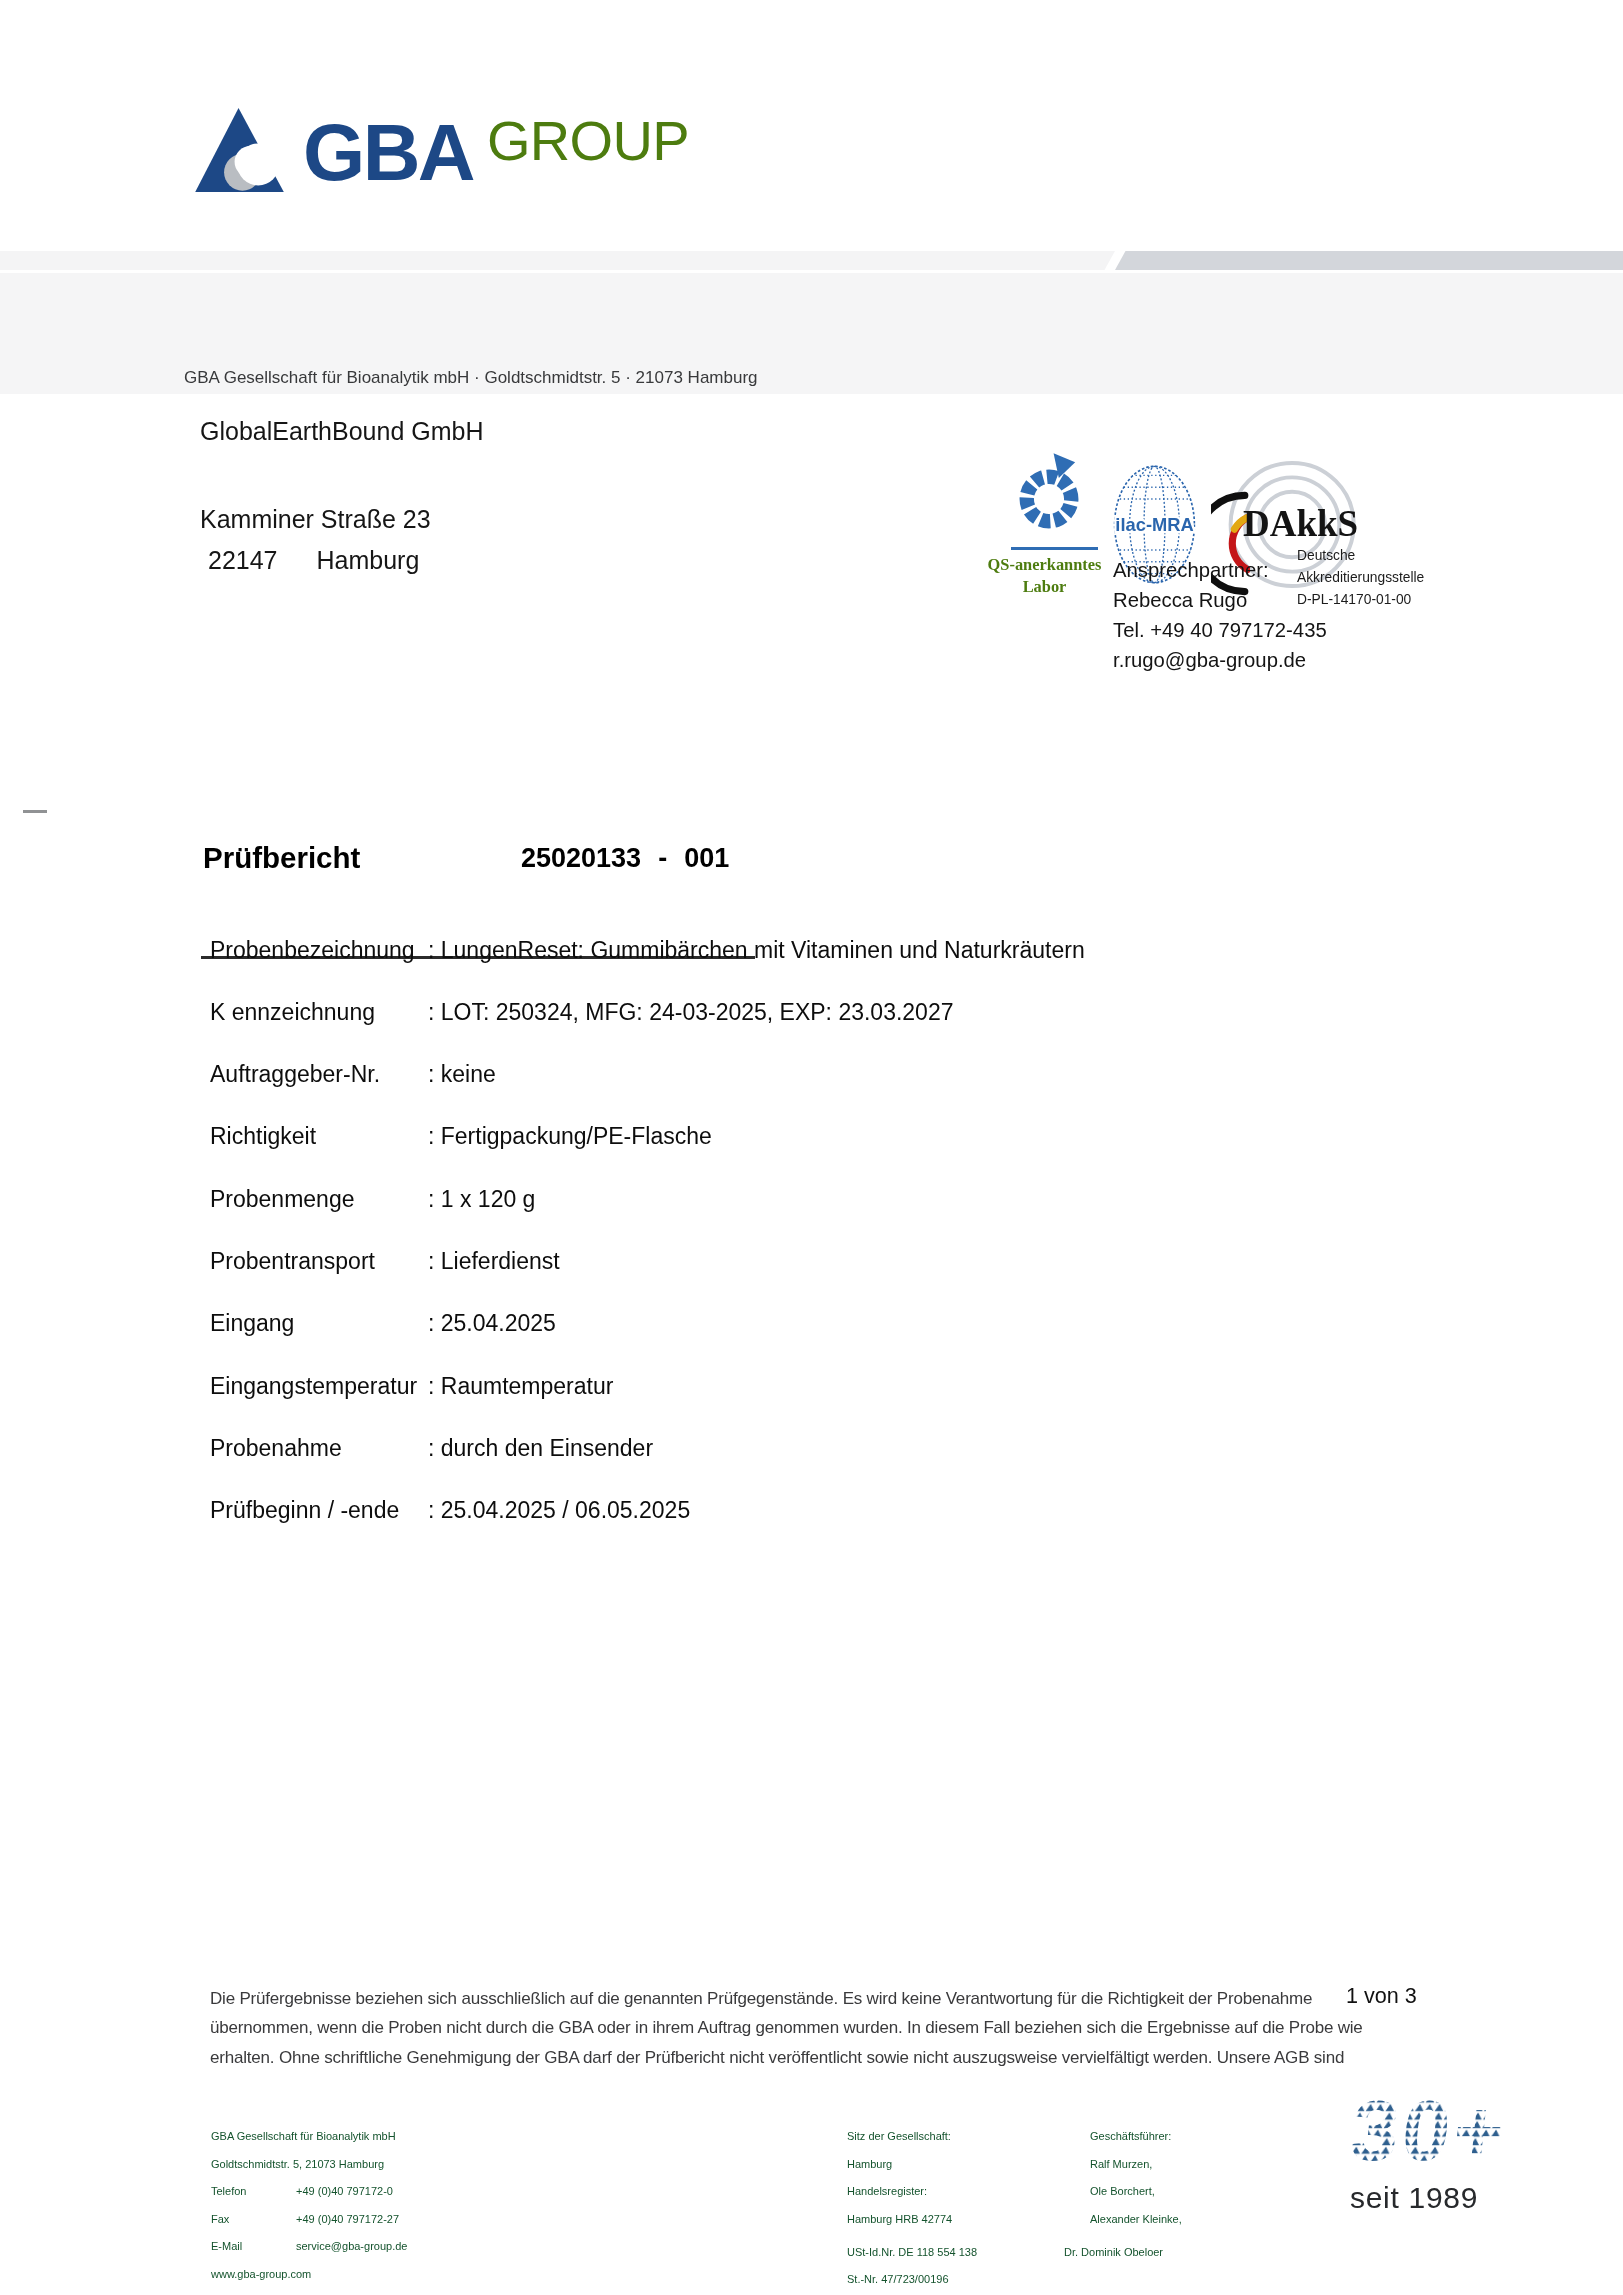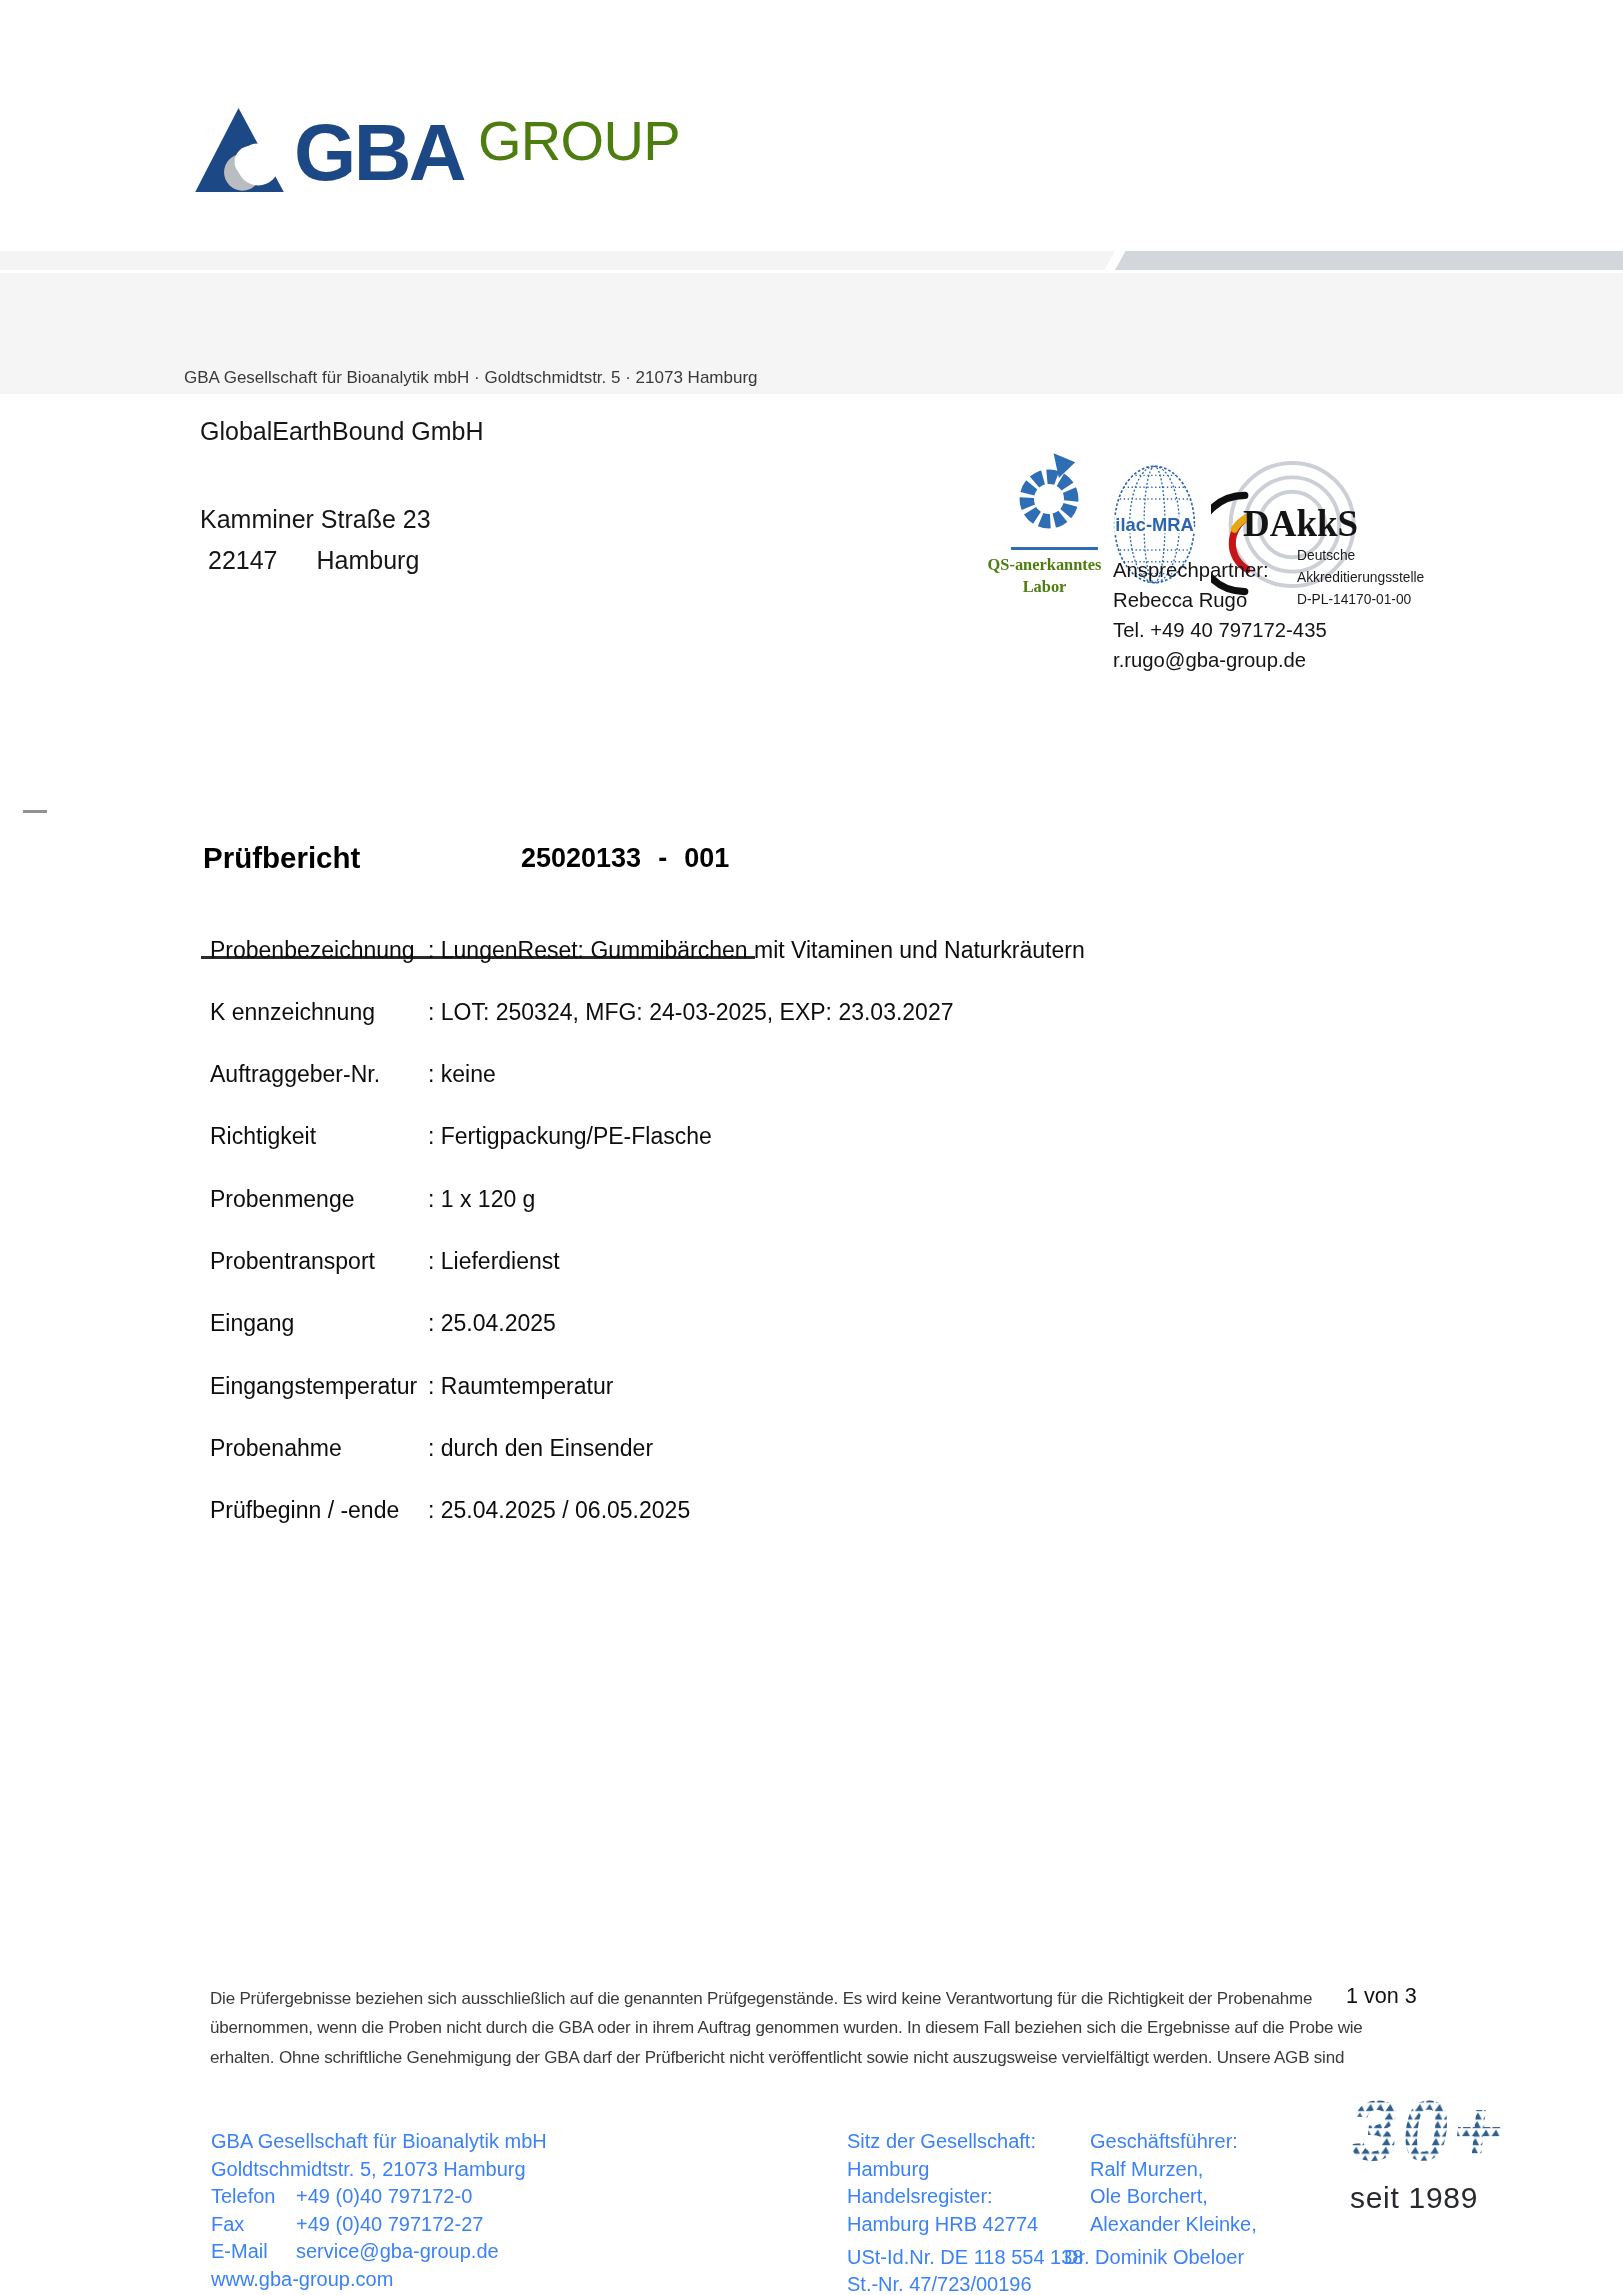--- a/index.html
+++ b/index.html
@@ -2,21 +2,21 @@
 <html style="font-size:10.5px"><head>
 <meta charset="utf-8">
 <style>
   html,body{margin:0;padding:0;background:#ffffff;}
   .page{
     position:relative;width:1623px;height:2295px;background:#ffffff;
     font-family:"Liberation Sans", sans-serif;color:#111;overflow:hidden;
   }
   .abs{position:absolute;}
   
-  .logo-row{position:absolute;left:294px;top:113px;display:flex;align-items:flex-start;line-height:1;}
+  .logo-row{position:absolute;left:303px;top:113px;display:flex;align-items:flex-start;line-height:1;}
   .logo-gba{font-size:80px;font-weight:800;letter-spacing:-2.6px;color:#1d4886;}
   .logo-group{font-size:56px;font-weight:100;letter-spacing:-0.7px;color:#4d7c0f;margin-left:14px;}
   
   .band-light{position:absolute;left:0;top:251px;width:1115px;height:19px;background:#f4f4f5;
     clip-path:polygon(0 0,100% 0,calc(100% - 10.5px) 100%,0 100%);}
   .band-dark{position:absolute;left:1115px;top:251px;width:508px;height:19px;background:#d3d6db;
     clip-path:polygon(10.5px 0,100% 0,100% 100%,0 100%);}
   .gray-block{position:absolute;left:0;top:273px;width:1623px;height:121px;background:#f5f5f6;}
   .sender-line{position:absolute;left:184px;top:368px;font-size:17px;color:#38393b;white-space:nowrap;}
   
@@ -38,21 +38,21 @@
   .title-num{position:absolute;left:521px;top:843px;display:flex;gap:17px;
     font-size:27px;font-weight:bold;color:#000;}
   .title-rule{position:absolute;left:201px;top:956px;width:554px;height:2.6px;background:#2b2b2b;}
   
   .field-label{position:absolute;left:210px;font-size:23px;color:#0d0d0d;white-space:nowrap;}
   .field-value{position:absolute;left:428px;font-size:23px;color:#0d0d0d;white-space:nowrap;}
   
   .disc{position:absolute;left:210px;font-size:17px;letter-spacing:-0.2px;color:#3a3a3c;white-space:nowrap;}
   .pagenum{position:absolute;left:1346px;top:1983px;font-size:21.6px;color:#111;text-align:center;}
   
-  .ft{position:absolute;font-size:20px;color:#3b82f6;white-space:nowrap;}
+  .ft{position:absolute;font-size:11px;color:#14532d;white-space:nowrap;}
   .seit{position:absolute;left:1350px;top:2181px;font-size:30px;letter-spacing:0.7px;color:#27292c;}
 </style>
 </head>
 <body>
 
 <div class="page">
 
   <svg class="abs" style="left:195px;top:108px" width="89" height="84" viewBox="0 0 135 128">
     <polygon points="66,0 135,128 0,128" fill="#1d4886"></polygon>
     <circle cx="72" cy="98" r="28" fill="#b9bdc2"></circle>

